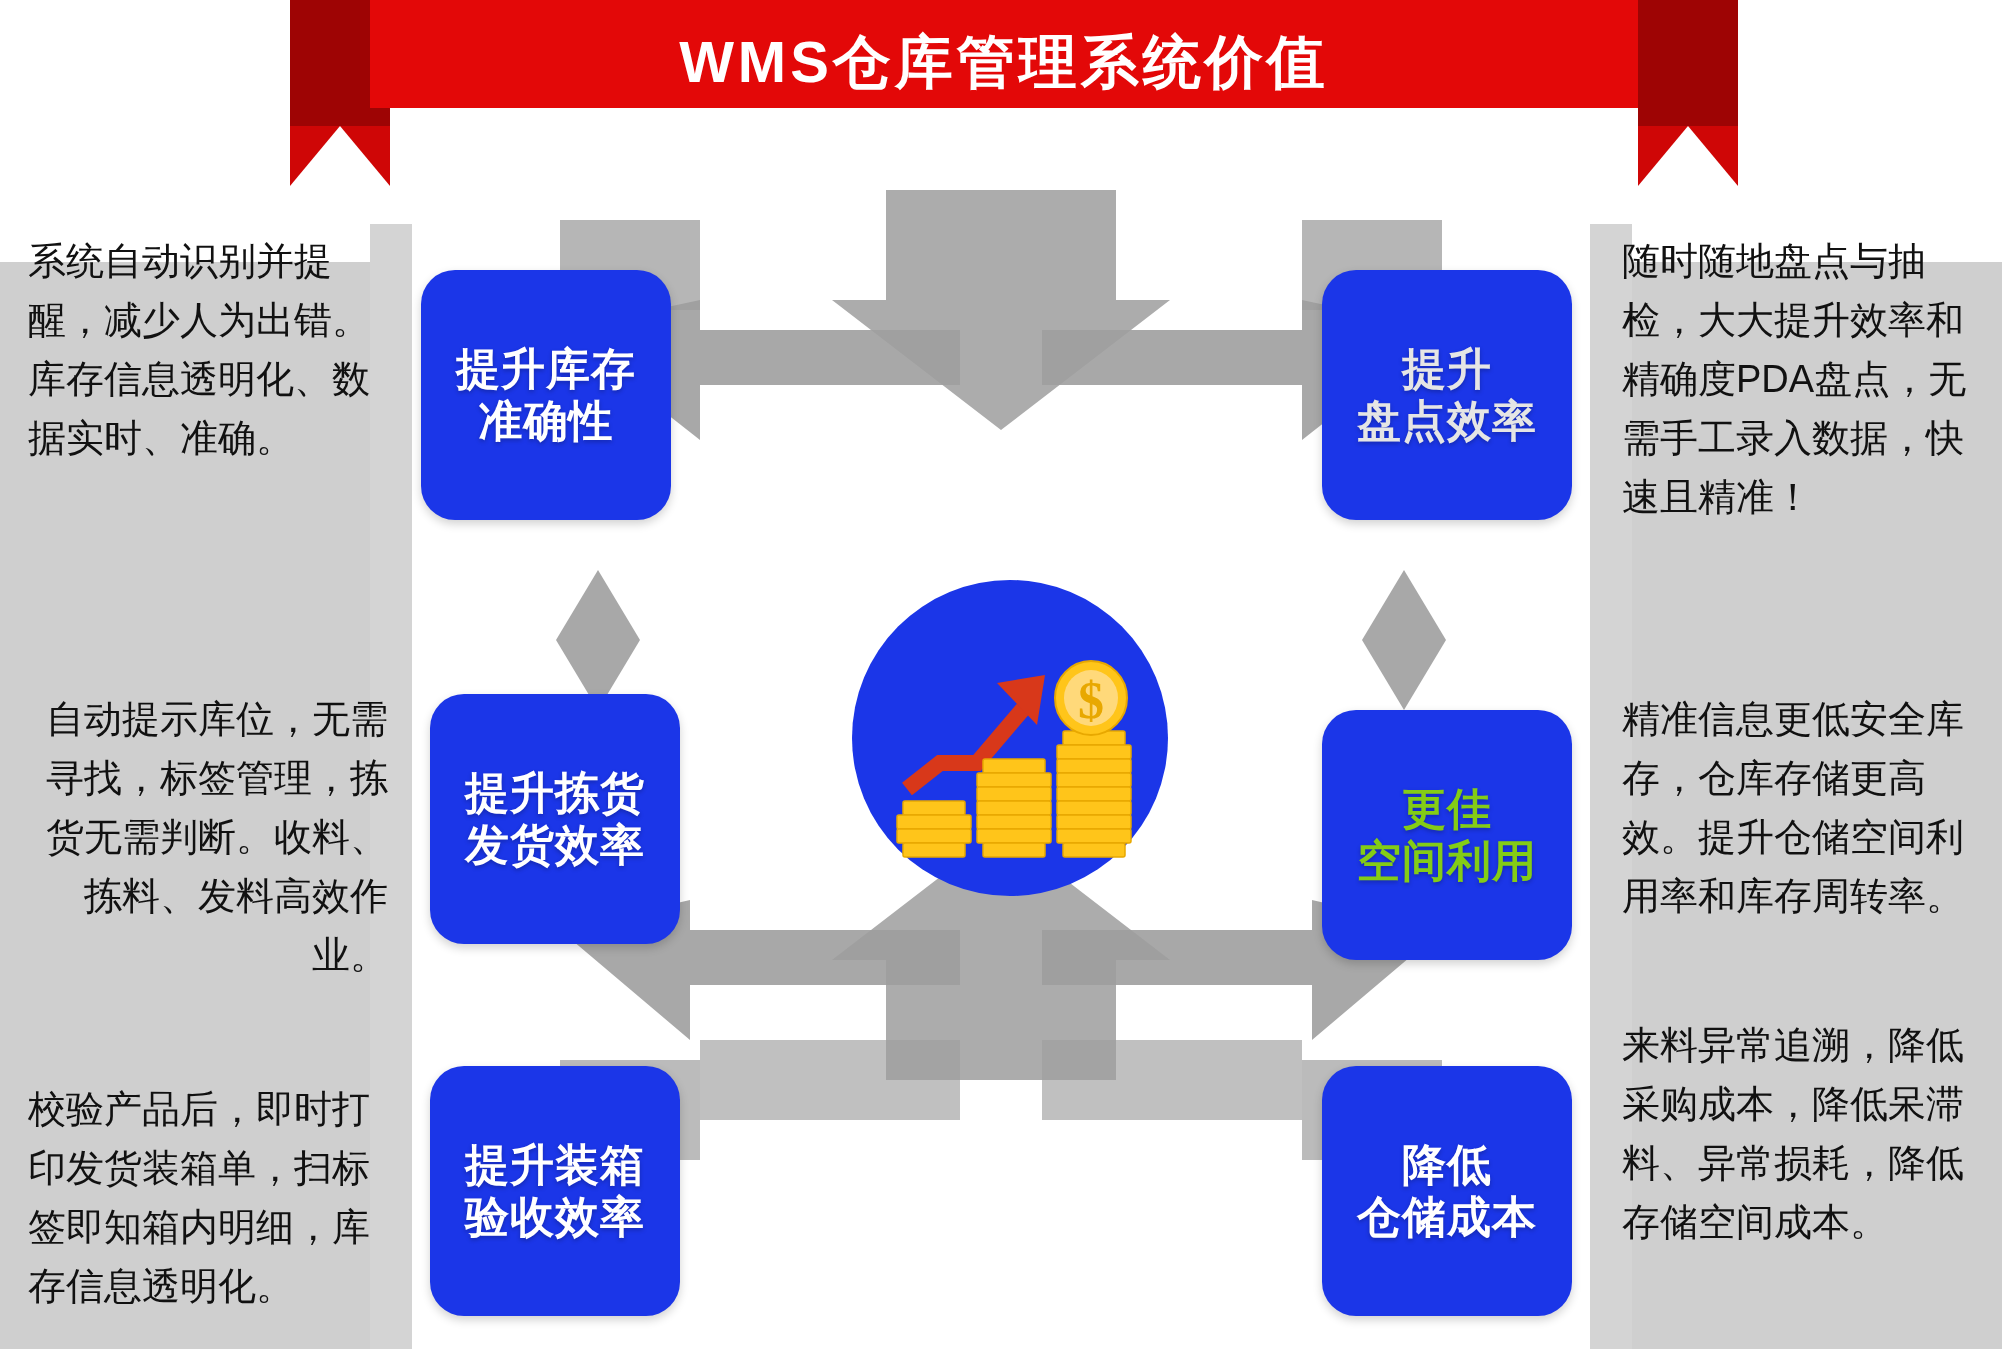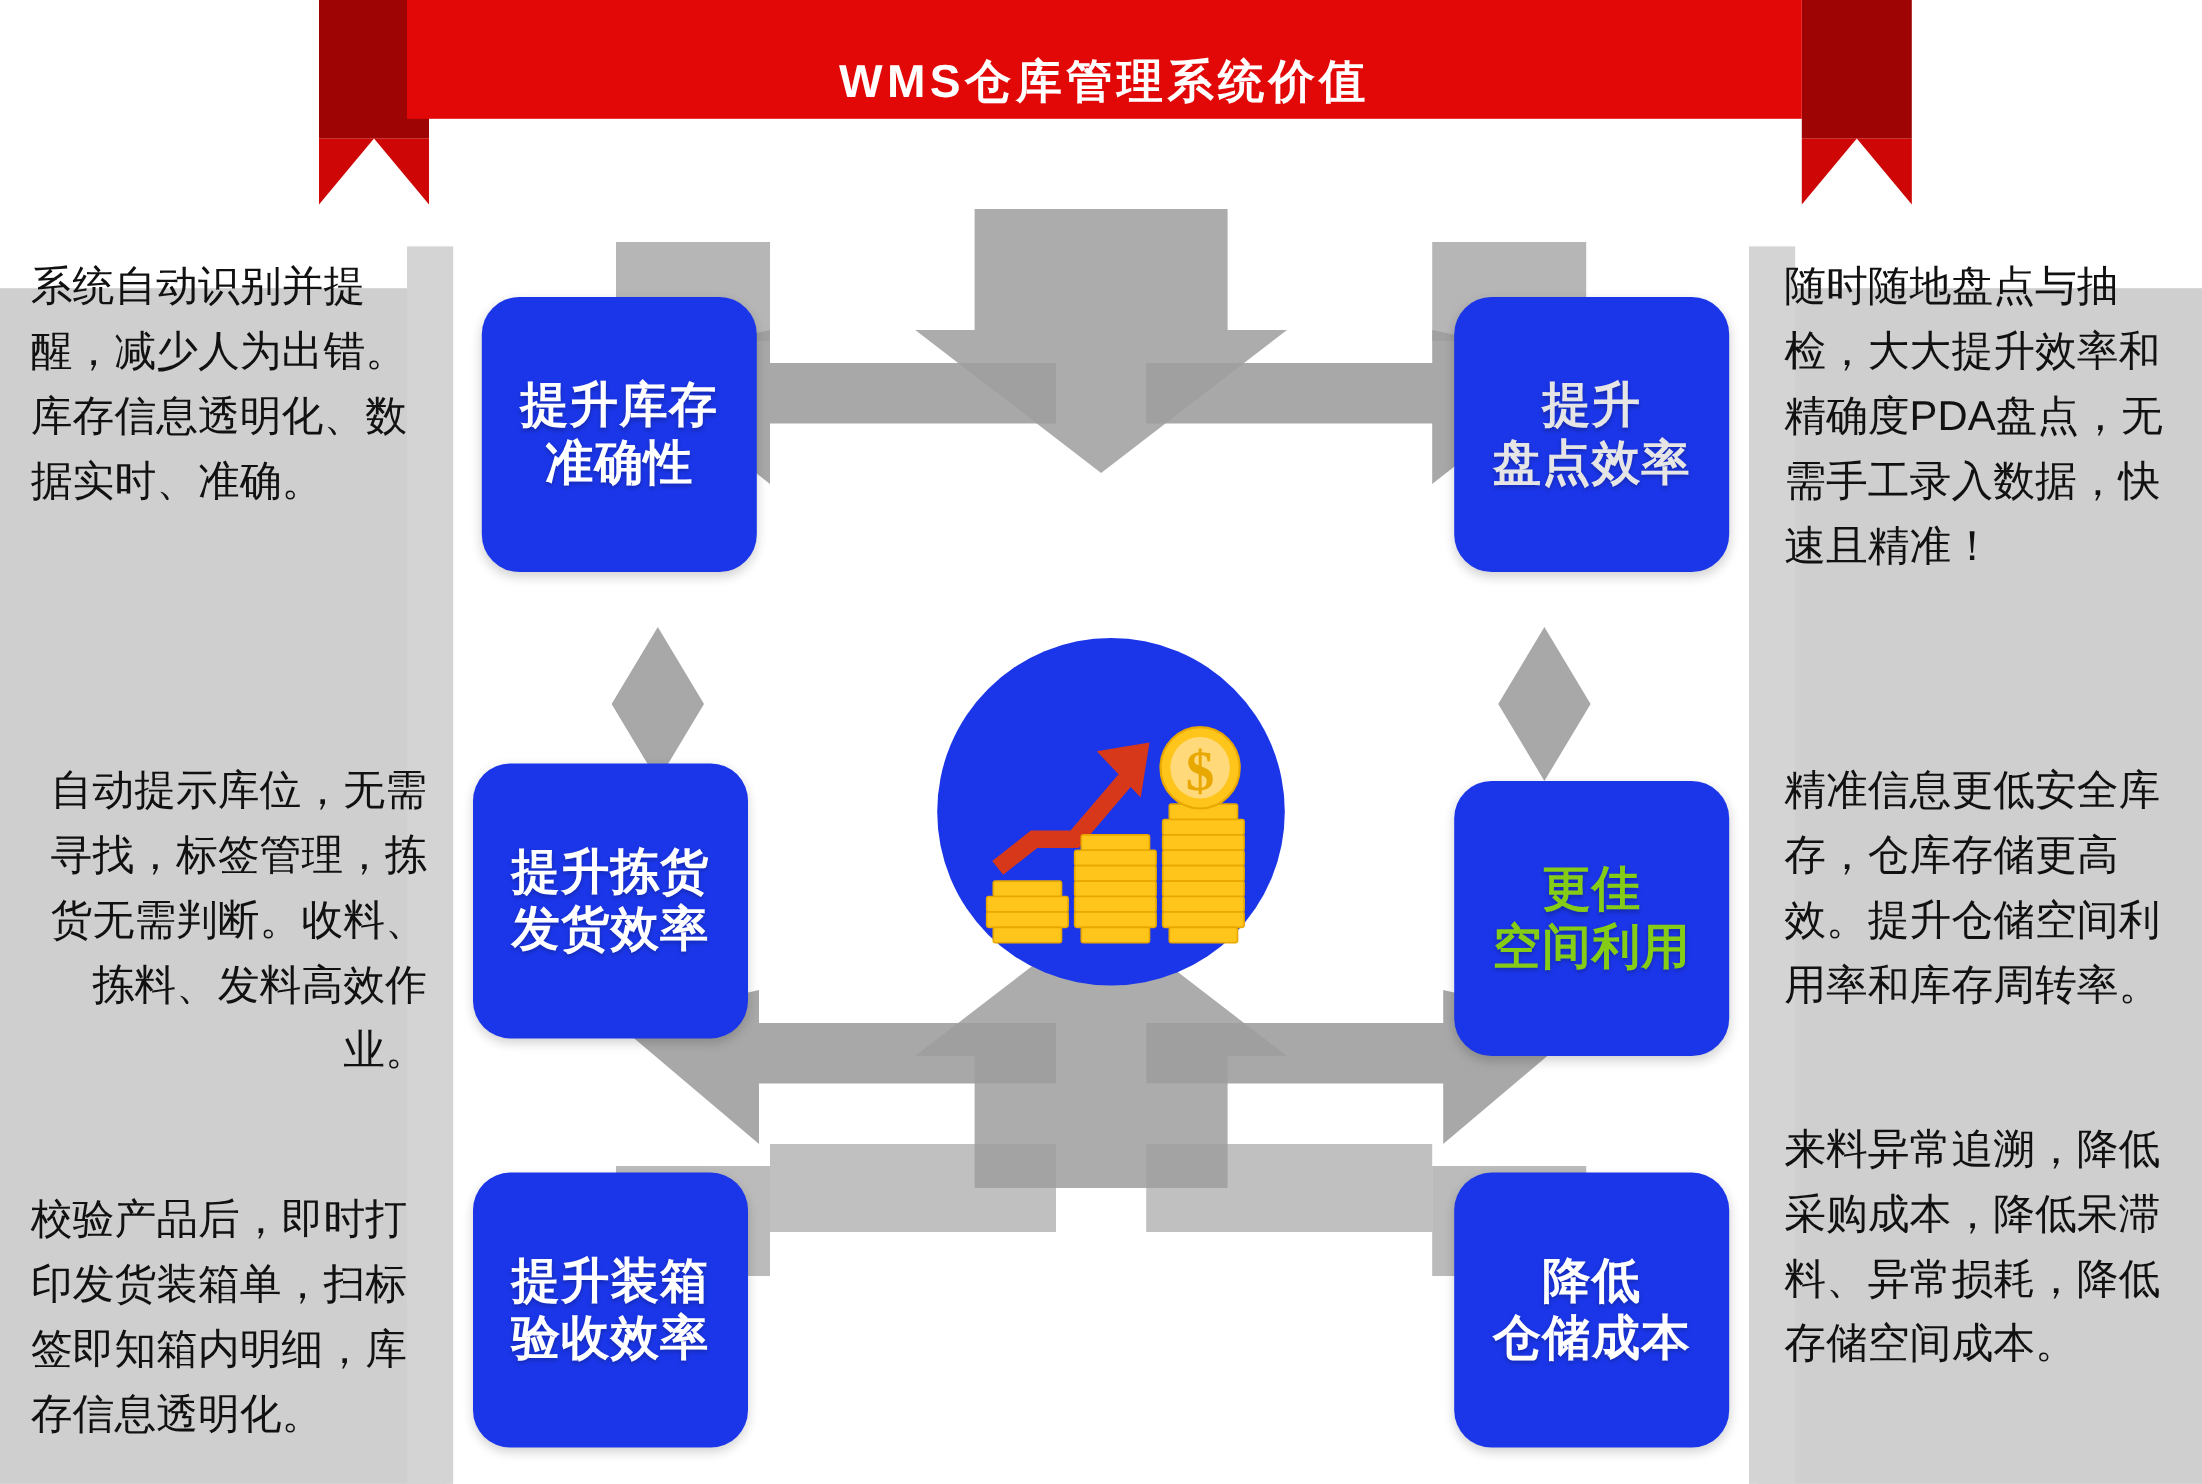--- a/index.html
+++ b/index.html
@@ -26,21 +26,21 @@
     position:absolute;left:370px;top:-62px;width:1268px;height:170px;
     background:#e30808;
     z-index:6;
   }
   #ribbon-inner{
     position:absolute;left:0;top:0;width:100%;height:100%;
     display:flex;align-items:flex-end;justify-content:center;
     padding-bottom:6px;box-sizing:border-box;
   }
   #ribbon-title{
-    color:#ffffff;font-size:42px;font-weight:bold;letter-spacing:4px;
+    color:#ffffff;font-size:58px;font-weight:bold;letter-spacing:4px;
     white-space:nowrap;
   }
   .ribbon-tail{
     position:absolute;top:0;width:100px;height:186px;z-index:5;
   }
   .ribbon-tail .fold{
     position:absolute;left:0;top:0;width:100px;height:126px;background:#9e0404;
   }
   .ribbon-tail .point{
     position:absolute;left:0;top:0;width:0;height:0;
@@ -69,21 +69,21 @@
     box-shadow:0 4px 10px rgba(0,0,0,.18);
     box-sizing:border-box;
   }
   .card-label{
     color:#ffffff;font-size:44px;font-weight:bold;line-height:1.18;
     text-align:center;letter-spacing:1px;
     text-shadow:0 2px 4px rgba(0,0,0,.25);
     white-space:pre-line;
   }
 
-  #card-1{left:438px;top:270px;}
+  #card-1{left:421px;top:270px;}
   #card-2{left:430px;top:694px;}
   #card-3{left:430px;top:1066px;}
   #card-4{left:1322px;top:270px;}
   #card-5{left:1322px;top:710px;}
   #card-6{left:1322px;top:1066px;}
 
   
   #center-circle{
     position:absolute;z-index:4;
     left:852px;top:580px;width:316px;height:316px;border-radius:50%;

